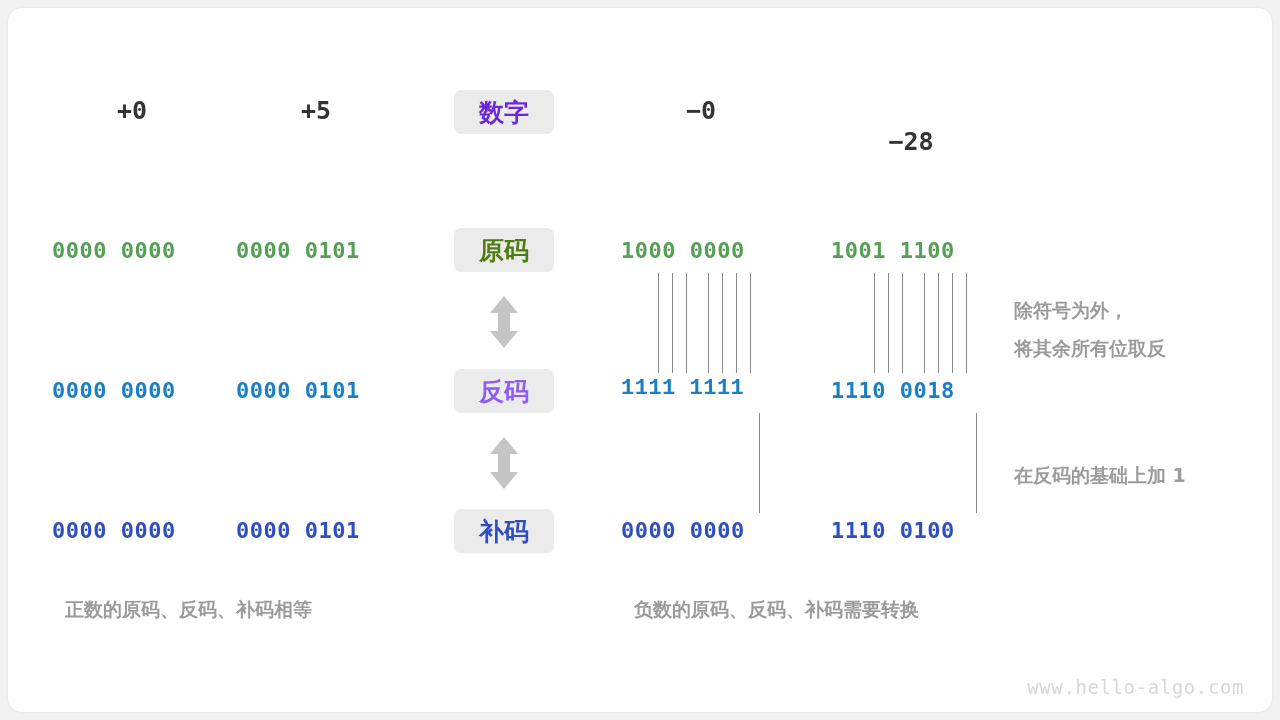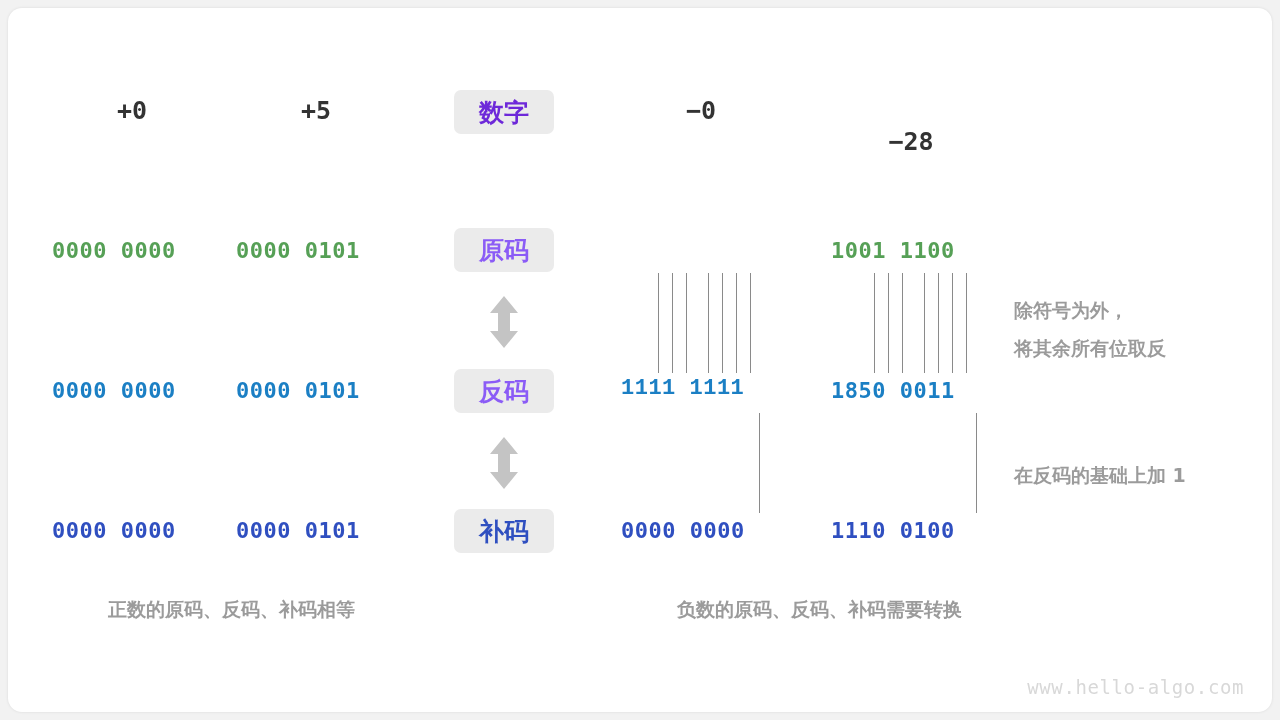--- a/index.html
+++ b/index.html
@@ -58,21 +58,21 @@
     background: #ebebeb;
     border-radius: 7px;
     display: flex;
     align-items: center;
     justify-content: center;
     font-family: "DejaVu Sans", "Liberation Sans", sans-serif;
     font-weight: bold;
     font-size: 25px;
   }
   .chip.t-dark   { color: #6d28d9; }
-  .chip.t-green  { color: #8b5cf6; }
+  .chip.t-green  { color: #4d7c0f; }
   .chip.t-blue   { color: #8b5cf6; }
   .chip.t-indigo { color: #2f4fc0; }
 
   
   .dblarrow {
     position: absolute;
     width: 34px;
     height: 54px;
   }
 
@@ -94,21 +94,20 @@
     white-space: pre-line;
   }
 
   .caption {
     position: absolute;
     color: #9b9b9b;
     font-family: "DejaVu Sans", "Liberation Sans", sans-serif;
     font-weight: bold;
     font-size: 19px;
     white-space: pre;
-    margin-left: 43px;
   }
 
   .watermark {
     position: absolute;
     right: 28px;
     bottom: 14px;
     color: #d8d8d8;
     font-family: "DejaVu Sans Mono", "Liberation Mono", monospace;
     font-size: 19px;
     letter-spacing: 0.6px;
@@ -128,20 +127,21 @@
   <div class="cell colhead" style="left:613px; top:88px; width:160px;">−0</div>
 
   <div class="cell colhead" style="left:823px; top:88px; width:160px;margin-top:31px;">−28</div>
 
   <div class="cell bits c-green" style="left:44px; top:230px; width:160px;">0000 0000</div>
 
   <div class="cell bits c-green" style="left:228px; top:230px; width:160px;">0000 0101</div>
 
   <div class="chip t-green" style="left:446px; top:220px; width:100px; height:44px;">原码</div>
 
+  <div class="cell bits c-green" style="left:613px; top:230px; width:160px;">1000 0000</div>
 
   <div class="cell bits c-green" style="left:823px; top:230px; width:160px;">1001 1100</div>
 
   <div class="vline" style="left:650px; top:265px; height:100px;"></div>
   <div class="vline" style="left:664px; top:265px; height:100px;"></div>
   <div class="vline" style="left:678px; top:265px; height:100px;"></div>
   <div class="vline" style="left:700px; top:265px; height:100px;"></div>
   <div class="vline" style="left:714px; top:265px; height:100px;"></div>
   <div class="vline" style="left:728px; top:265px; height:100px;"></div>
   <div class="vline" style="left:742px; top:265px; height:100px;"></div>
@@ -164,21 +164,21 @@
 将其余所有位取反</div>
 
   <div class="cell bits c-blue" style="left:44px; top:370px; width:160px;">0000 0000</div>
 
   <div class="cell bits c-blue" style="left:228px; top:370px; width:160px;">0000 0101</div>
 
   <div class="chip t-blue" style="left:446px; top:361px; width:100px; height:44px;">反码</div>
 
   <div class="cell bits c-blue" style="left:613px; top:368px; width:160px;font-family:Liberation Mono, monospace;">1111 1111</div>
 
-  <div class="cell bits c-blue" style="left:823px; top:370px; width:160px;">1850 0011</div>
+  <div class="cell bits c-blue" style="left:823px; top:370px; width:160px;">1110 0018</div>
 
   <div class="vline" style="left:751px; top:405px; height:100px;"></div>
   <div class="vline" style="left:968px; top:405px; height:100px;"></div>
 
   <div class="dblarrow" style="left:479px; top:428px;">
     <svg width="34" height="54" viewBox="0 0 34 54" xmlns="http://www.w3.org/2000/svg">
       <path d="M17 1 L31 18 L23 18 L23 36 L31 36 L17 53 L3 36 L11 36 L11 18 L3 18 Z" fill="#c4c4c4"></path>
     </svg>
   </div>
 

